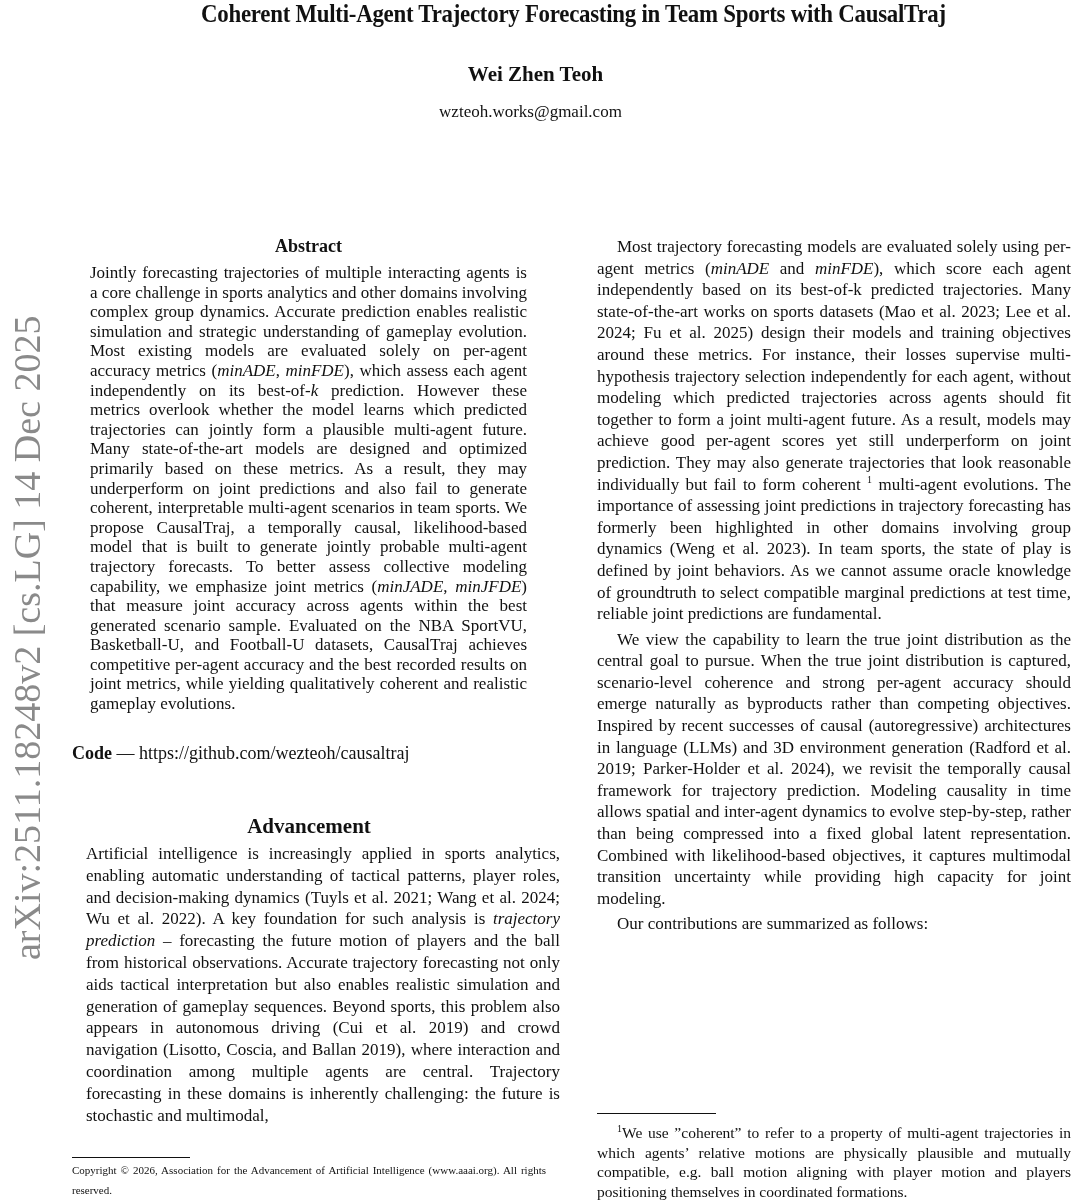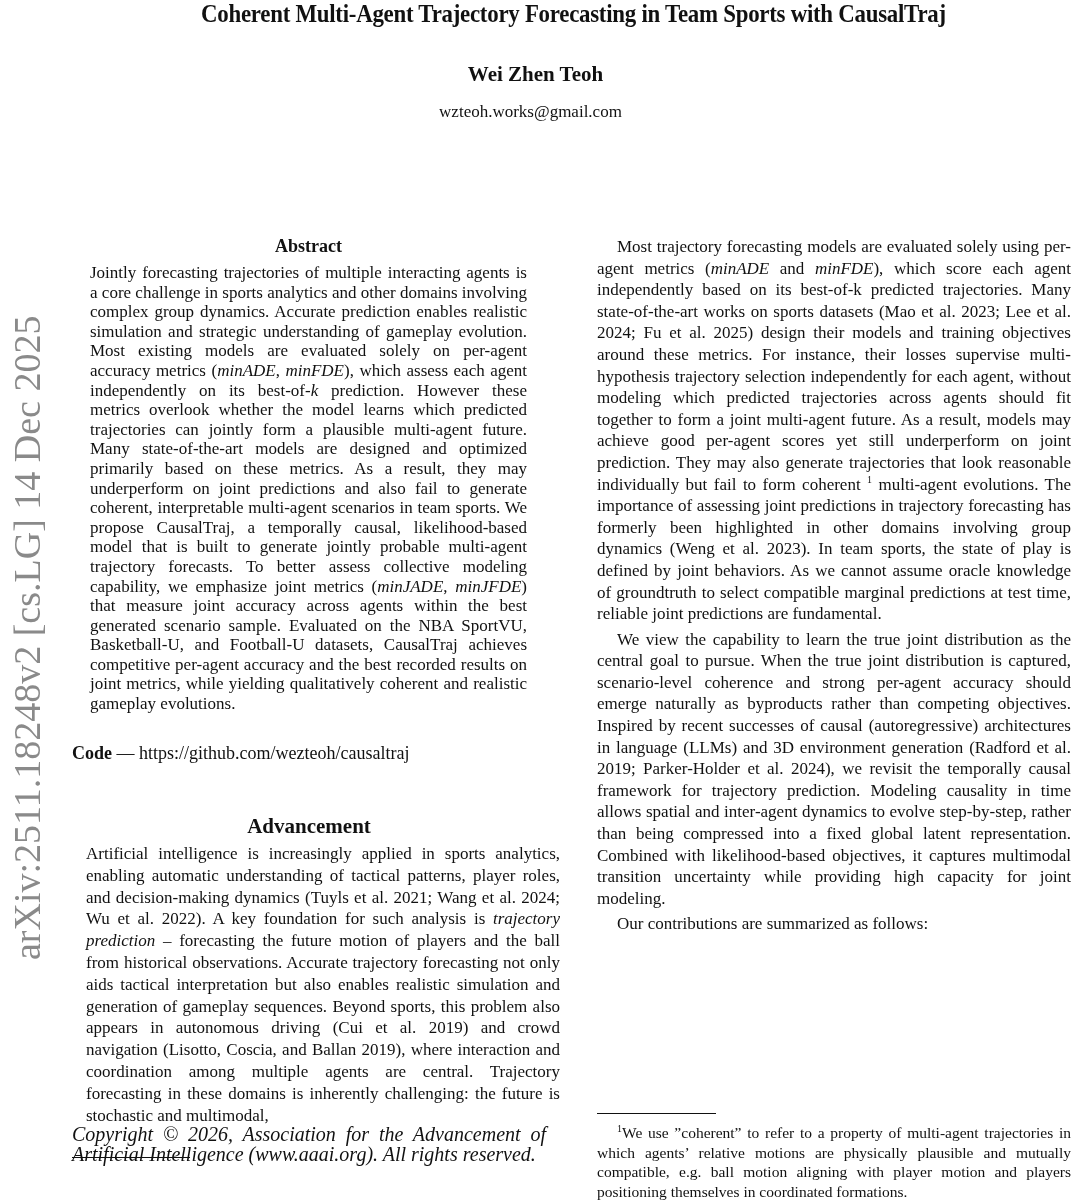--- a/index.html
+++ b/index.html
@@ -31,21 +31,21 @@
     position: absolute; font-size: 17px; line-height: 19.6px; text-align: justify;
   }
   .col-right { left: 597px; width: 474px; top: 236px; }
   .abstract-block { position: absolute; left: 90px; top: 236px; width: 437px; font-size: 17px; line-height: 19.6px; text-align: justify; }
   .abstract-head { text-align: center; font-weight: bold; font-size: 18px; line-height: 20px; margin-bottom: 7px; }
   .links { position: absolute; left: 72px; top: 741px; width: 474px; font-size: 18px; line-height: 24px; }
   .links b { font-weight: bold; }
   .intro-head { position: absolute; left: 72px; top: 814px; width: 474px; text-align: center; font-weight: bold; font-size: 21px; }
   .intro-text { position: absolute; left: 86px; top: 843px; width: 474px; font-size: 17px; line-height: 21.8px; text-align: justify; }
   .rule { position: absolute; height: 1px; background: #111; }
-  .copyright { position: absolute; left: 72px; top: 1124px; width: 474px; font-size: 20px; line-height: 20px; text-align: justify; font-style: italic; }
+  .copyright { position: absolute; left: 72px; top: 1160px; width: 474px; font-size: 11px; line-height: 20px; text-align: justify; }
   p { margin: 0; }
   .indent { text-indent: 20px; }
   .r-para { margin-bottom: 4px; font-size: 17px; line-height: 21.6px; text-align: justify; }
   .footnote { position: absolute; left: 597px; top: 1123px; width: 474px; font-size: 15.5px; line-height: 19.5px; text-align: justify; font-family: Liberation Serif, serif; }
   sup { font-size: 10px; line-height: 0; }
   i { font-style: italic; }
 </style>
 </head>
 <body>
 

